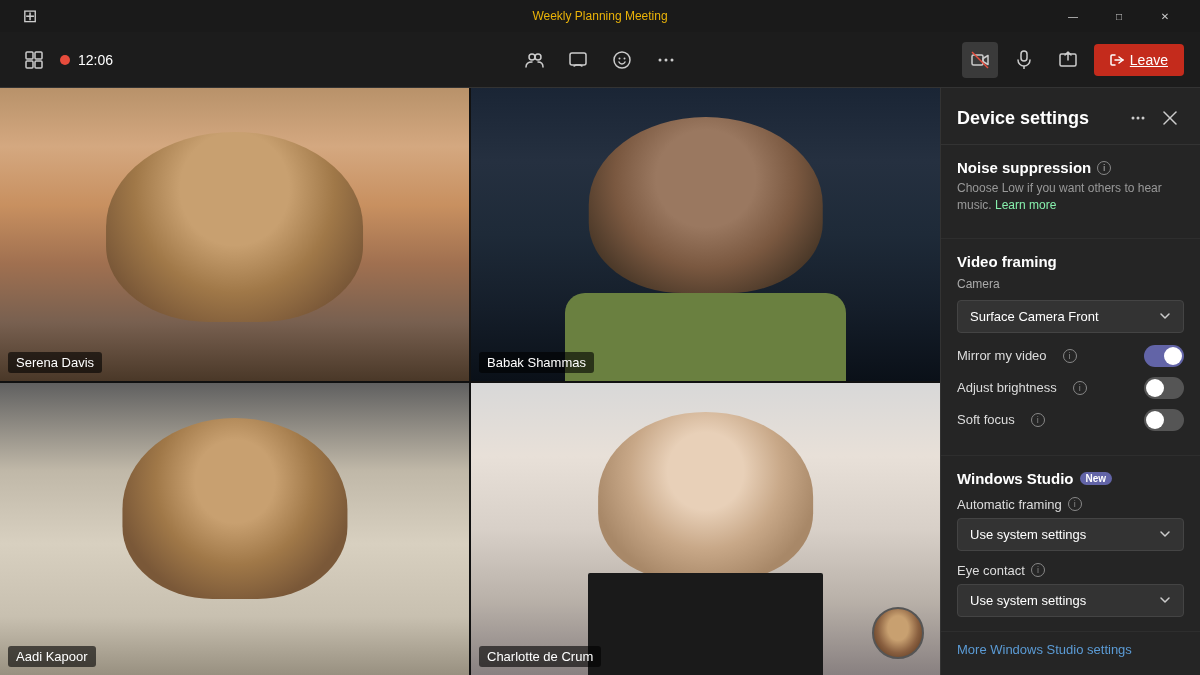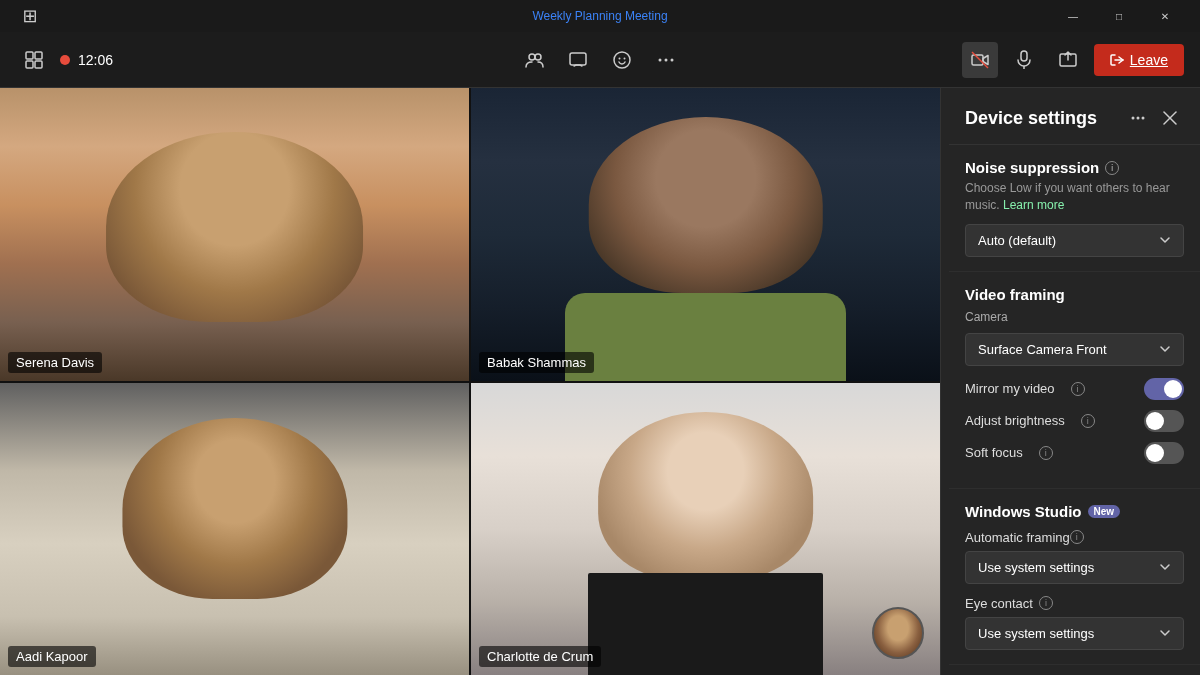--- a/index.html
+++ b/index.html
@@ -20,21 +20,21 @@
       align-items: center;
       justify-content: space-between;
       padding: 0 12px;
       position: relative;
     }
     .title-bar-title {
       position: absolute;
       left: 50%;
       transform: translateX(-50%);
       font-size: 12px;
-      color: #3b82f6;
+      color: #eab308;
     }
     .title-bar-left {
       display: flex;
       align-items: center;
       gap: 8px;
     }
     .window-controls {
       display: flex;
       gap: 0;
     }
@@ -184,21 +184,20 @@
     }
 
     
     .side-panel {
       width: 260px;
       background: #252525;
       display: flex;
       flex-direction: column;
       overflow-y: auto;
       border-left: 1px solid #333;
-      padding-left: 8px;
     }
     .side-panel::-webkit-scrollbar { width: 6px; }
     .side-panel::-webkit-scrollbar-track { background: #252525; }
     .side-panel::-webkit-scrollbar-thumb { background: #444; border-radius: 3px; }
 
     .panel-header {
       display: flex;
       align-items: center;
       justify-content: space-between;
       padding: 16px 16px 12px;
@@ -499,26 +498,20 @@
 
     <div class="panel-section">
       <div class="section-title">
         <span>Noise suppression</span>
         <span class="info-icon">i</span>
       </div>
       <p class="section-subtitle">
         <span>Choose Low if you want others to hear music.</span>
         <a class="learn-more">Learn more</a>
       </p>
-      <div class="dropdown-select">
-        <span>Auto (default)</span>
-        <svg width="12" height="12" viewBox="0 0 12 12" fill="none">
-          <path d="M2 4l4 4 4-4" stroke="#ccc" stroke-width="1.5" stroke-linecap="round" stroke-linejoin="round"></path>
-        </svg>
-      </div>
     </div>
 
     <div class="panel-section">
       <div class="section-title">
         <span>Video framing</span>
       </div>
       <div style="margin-bottom:8px;">
         <span style="font-size:12px;color:#aaa;">Camera</span>
       </div>
       <div class="dropdown-select" style="margin-bottom:12px;">
@@ -553,21 +546,21 @@
       </div>
     </div>
 
     <div class="panel-section">
       <div class="section-title">
         <span>Windows Studio</span>
         <span class="new-badge">New</span>
       </div>
 
       <div style="margin-top:10px;">
-        <div style="display:flex;align-items:center;margin-bottom:6px;">
+        <div style="display:flex;align-items:center;gap:6px;margin-bottom:6px;">
           <span style="font-size:13px;color:#ddd;">Automatic framing</span>
           <span class="info-icon">i</span>
         </div>
         <div class="dropdown-select">
           <span>Use system settings</span>
           <svg width="12" height="12" viewBox="0 0 12 12" fill="none">
             <path d="M2 4l4 4 4-4" stroke="#ccc" stroke-width="1.5" stroke-linecap="round" stroke-linejoin="round"></path>
           </svg>
         </div>
       </div>

